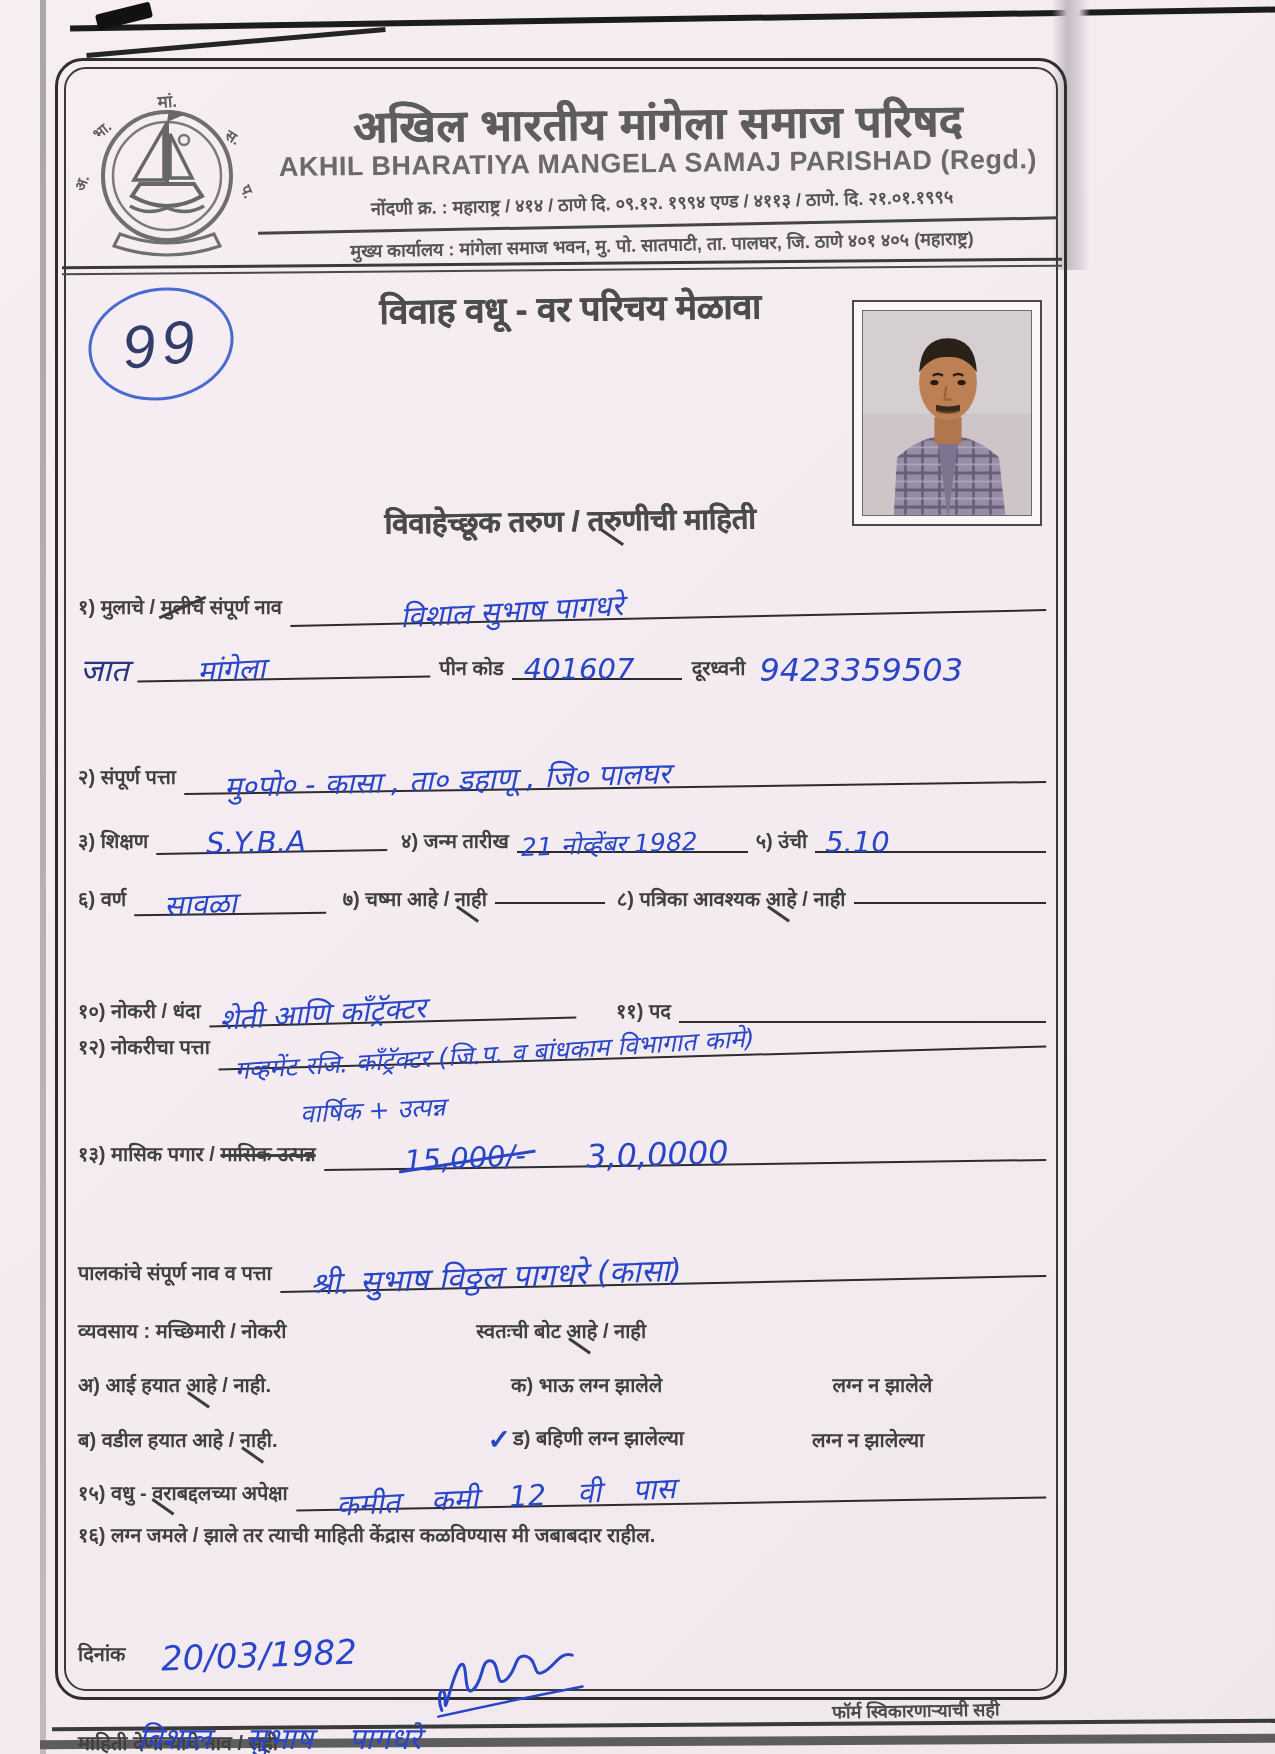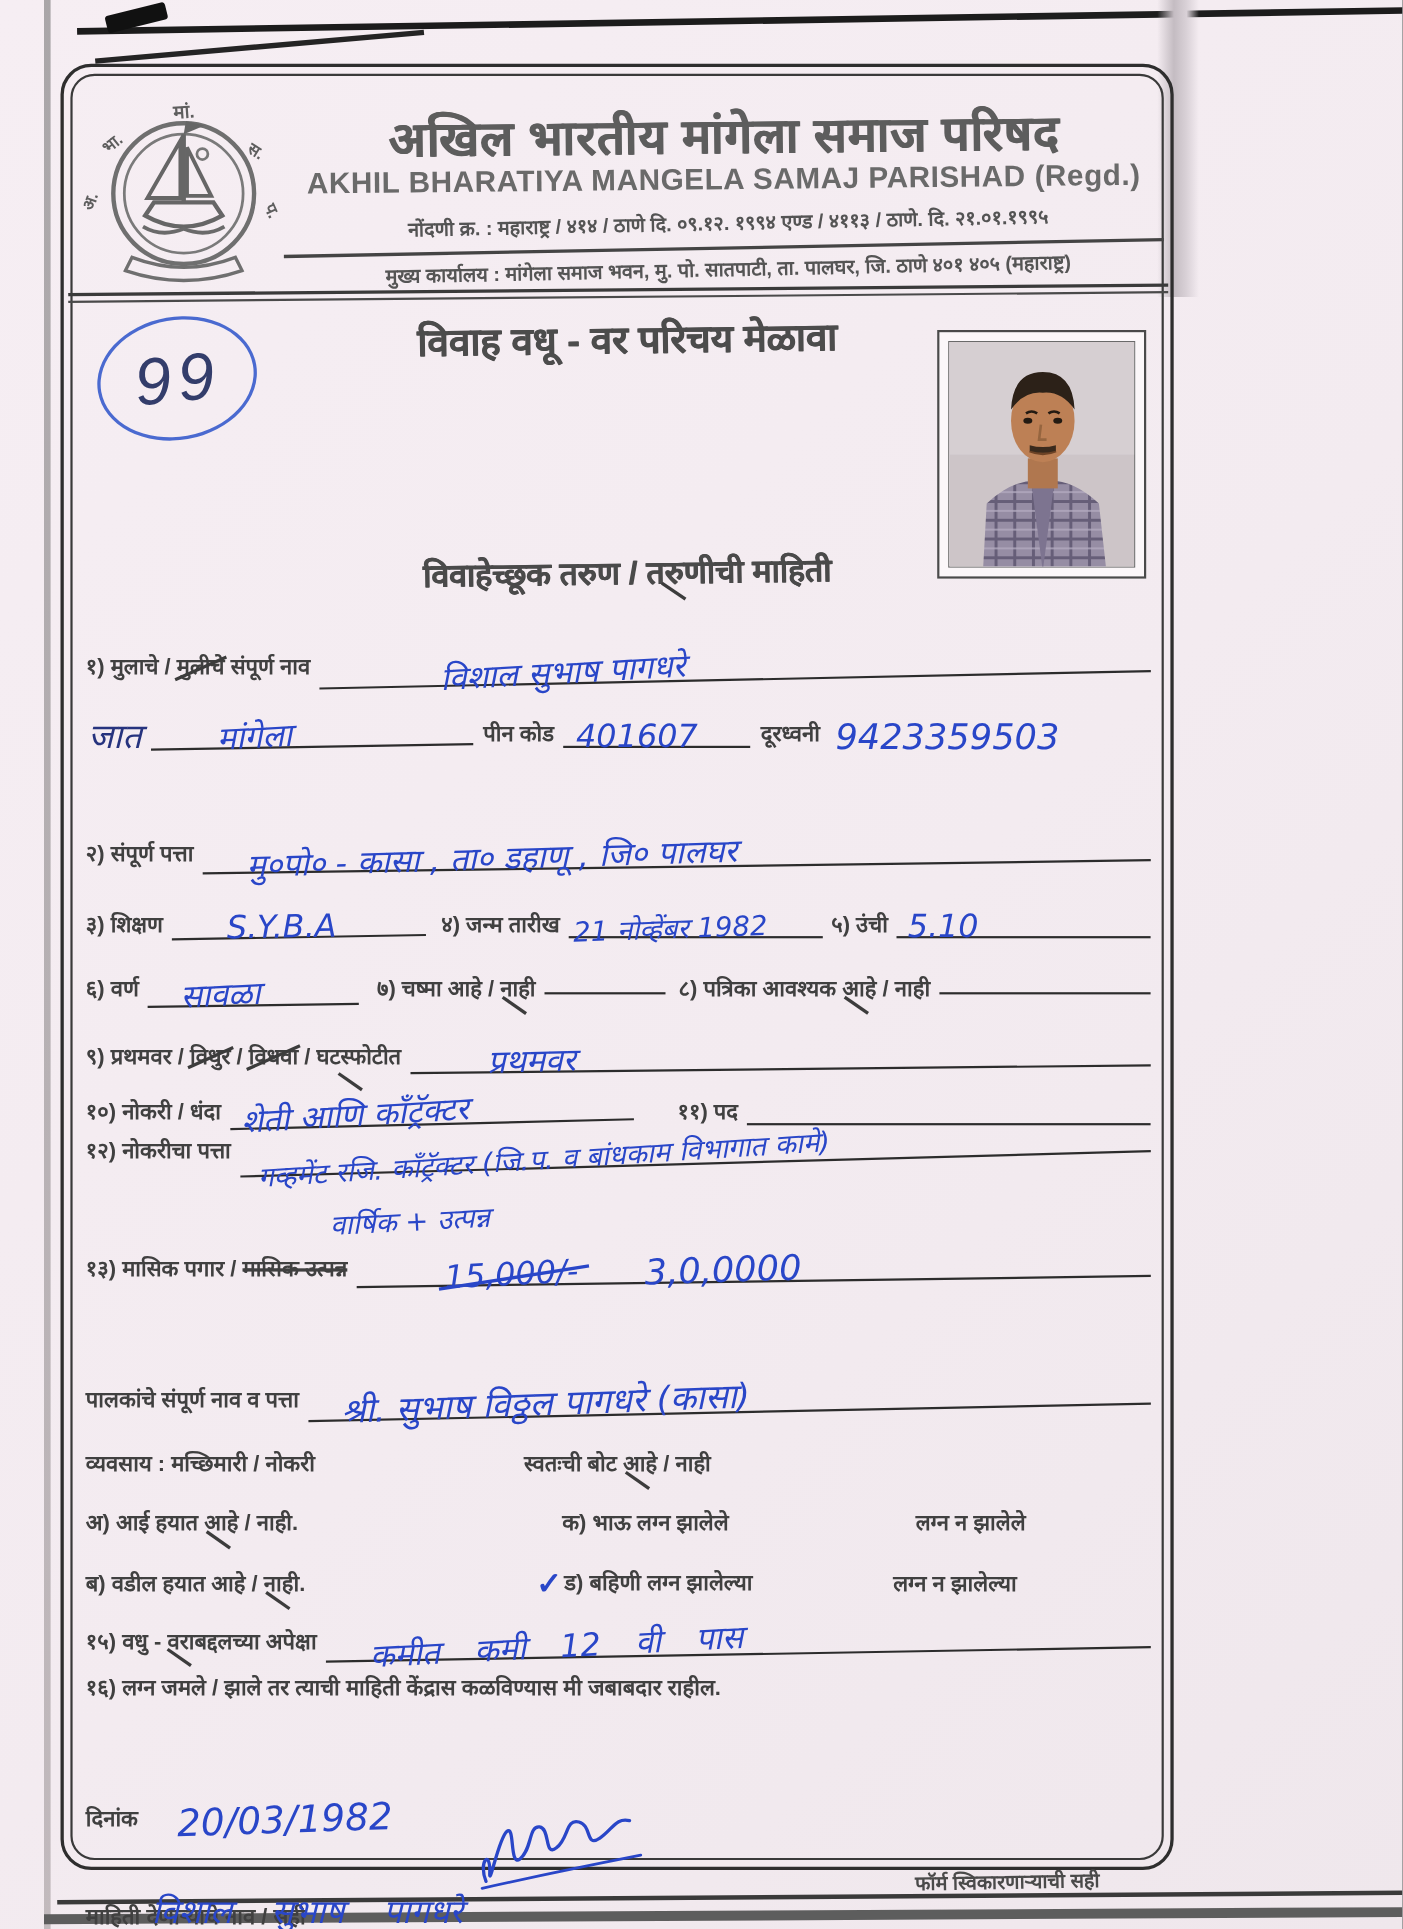--- a/index.html
+++ b/index.html
@@ -60,21 +60,21 @@
 
   
   .row { position:absolute; display:flex; align-items:flex-end; }
   .lbl { font-size:20px; font-weight:700; color:#404040; white-space:nowrap; line-height:1.15; }
   .fill { flex:1; border-bottom:2px solid #2c2c2c; margin-left:8px; min-height:8px;
     display:flex; align-items:flex-end; }
   .fill.noline { border-bottom:none; }
   .hand { font-family:"DejaVu Sans", sans-serif; font-style:italic; color:#2946c8;
     font-size:29px; line-height:1; white-space:nowrap; position:relative; top:6px; }
   .hand-sm { font-size:25px; }
-  .hand-dark { color:#26337e; }
+  .hand-dark { color:#26337e;font-family:Liberation Serif, serif; }
   
   .slash { position:relative; display:inline-block; }
   .slash::after { content:''; position:absolute; left:-4px; right:-4px; top:45%;
     border-top:3px solid #3c3c3c; transform:rotate(-24deg); }
   .slash-steep::after { transform:rotate(-55deg); top:40%; left:30%; right:30%; height:26px; border-top:none; border-left:3px solid #3c3c3c; }
   .strike-line { text-decoration:line-through; text-decoration-thickness:3px; }
   .hand-strike { position:relative; }
   .hand-strike::after { content:''; position:absolute; left:-6px; right:-10px; top:55%;
     border-top:3px solid #2946c8; transform:rotate(-6deg); }
   .check { color:#2946c8; font-size:28px; font-weight:700; margin-right:2px; position:relative; top:4px; }
@@ -217,26 +217,20 @@
     <span class="lbl"><span>६)</span> <span>वर्ण</span></span>
     <span class="fill" style="max-width:230px; transform:rotate(-0.8deg);">
         <span class="hand" style="margin-left:30px; transform:rotate(-2deg);">सावळा</span>
       </span>
     <span class="lbl" style="margin-left:16px;"><span>७)</span> <span>चष्मा आहे / </span><span class="slash slash-steep">नाही</span></span>
     <span class="fill" style="max-width:110px;"></span>
     <span class="lbl" style="margin-left:12px;"><span>८)</span> <span>पत्रिका आवश्यक </span><span class="slash slash-steep">आहे</span><span> / नाही</span></span>
     <span class="fill"></span>
   </div>
 
-  <div class="row" style="left:78px; top:942px; width:968px;">
-    <span class="lbl"><span>९)</span> <span>प्रथमवर / </span><span class="slash">विधुर</span><span> / </span><span class="slash">विधवा</span><span> / </span><span class="slash slash-steep">घटस्फोटीत</span></span>
-    <span class="fill" style="transform:rotate(-0.6deg);">
-        <span class="hand" style="margin-left:70px; transform:rotate(-1deg);">प्रथमवर</span>
-      </span>
-  </div>
 
   <div class="row" style="left:78px; top:992px; width:968px;">
     <span class="lbl"><span>१०)</span> <span>नोकरी / धंदा</span></span>
     <span class="fill" style="max-width:400px; transform:rotate(-1.4deg);">
         <span class="hand" style="margin-left:10px; transform:rotate(-2deg);">शेती आणि कॉंट्रॅक्टर</span>
       </span>
     <span class="lbl" style="margin-left:40px;"><span>११)</span> <span>पद</span></span>
     <span class="fill">
         <span class="hand"></span>
       </span>

